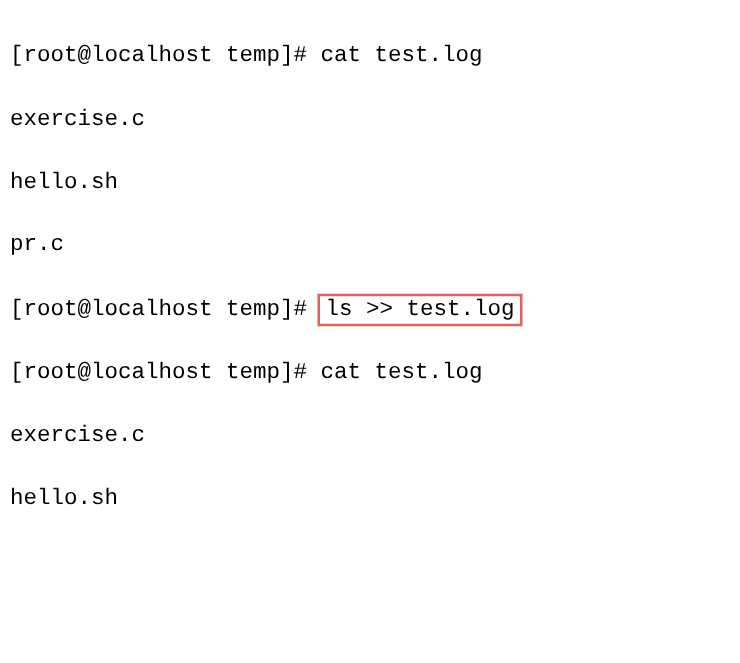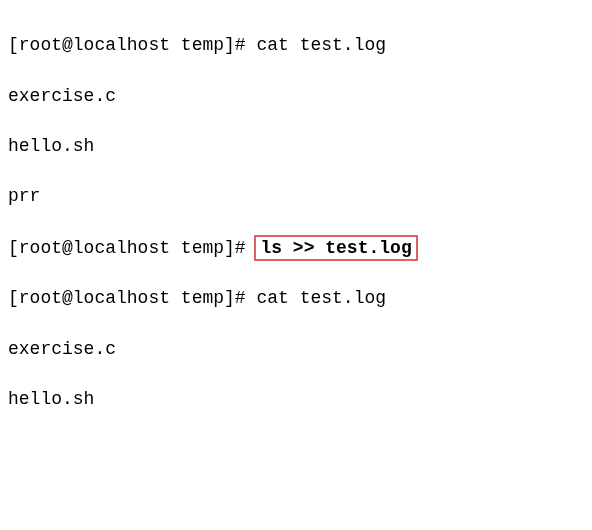--- a/index.html
+++ b/index.html
@@ -21,31 +21,30 @@
   }
   .prompt-user { }
   .cmd { }
   .out { }
   .highlight-box {
     border: 2px solid #e06060;
     padding: 0 4px;
     margin-left: -2px;
     display: inline-block;
     line-height: 1.25;
-    font-weight: bold;
   }
 </style>
 </head>
 <body>
 
 <div class="terminal">
 <span class="line"><span class="prompt-user">[root@localhost temp]# </span><span class="cmd">cat test.log</span></span>
 <span class="line out">exercise.c</span>
 <span class="line out">hello.sh</span>
-<span class="line out">prr</span>
+<span class="line out">pr.c</span>
 <span class="line"><span class="prompt-user">[root@localhost temp]# </span><span class="highlight-box"><span class="cmd">ls &gt;&gt; test.log</span></span></span>
 <span class="line"><span class="prompt-user">[root@localhost temp]# </span><span class="cmd">cat test.log</span></span>
 <span class="line out">exercise.c</span>
 <span class="line out">hello.sh</span>
 
 
 
 
 
 

